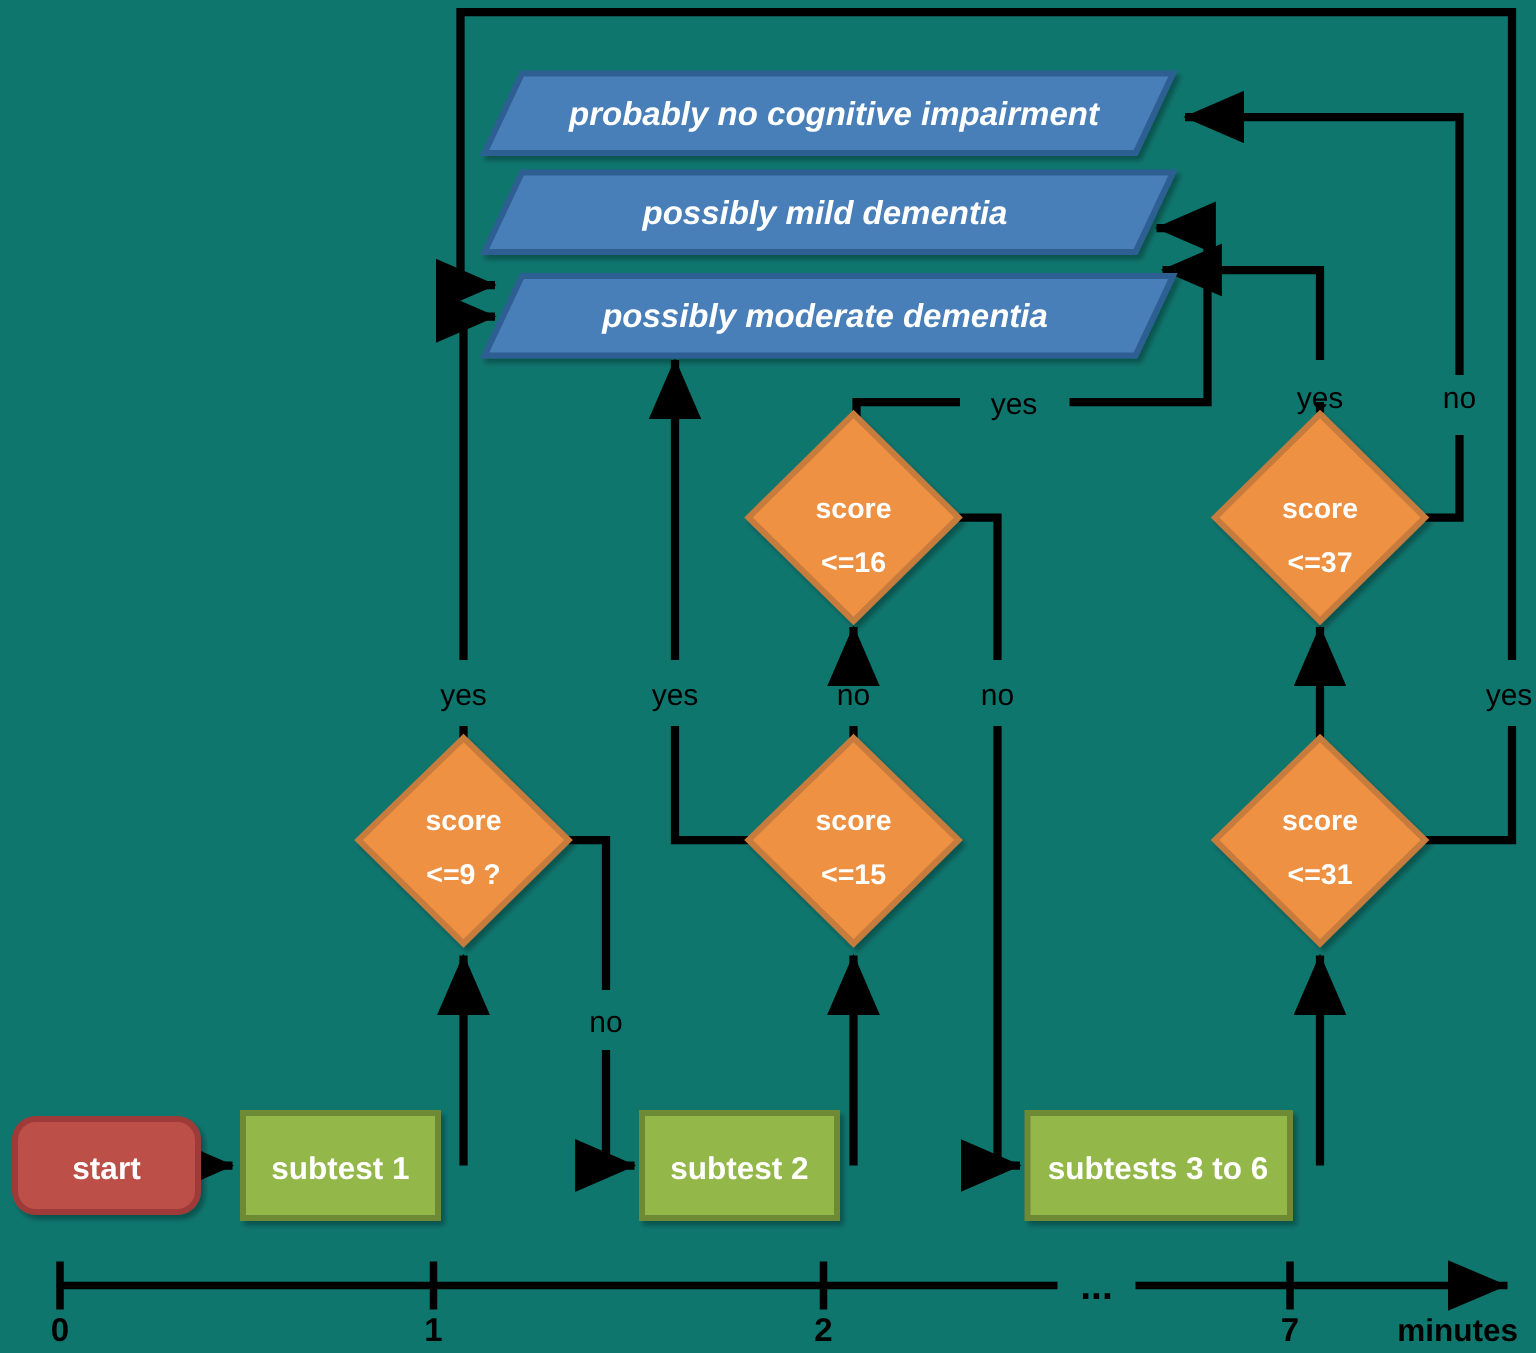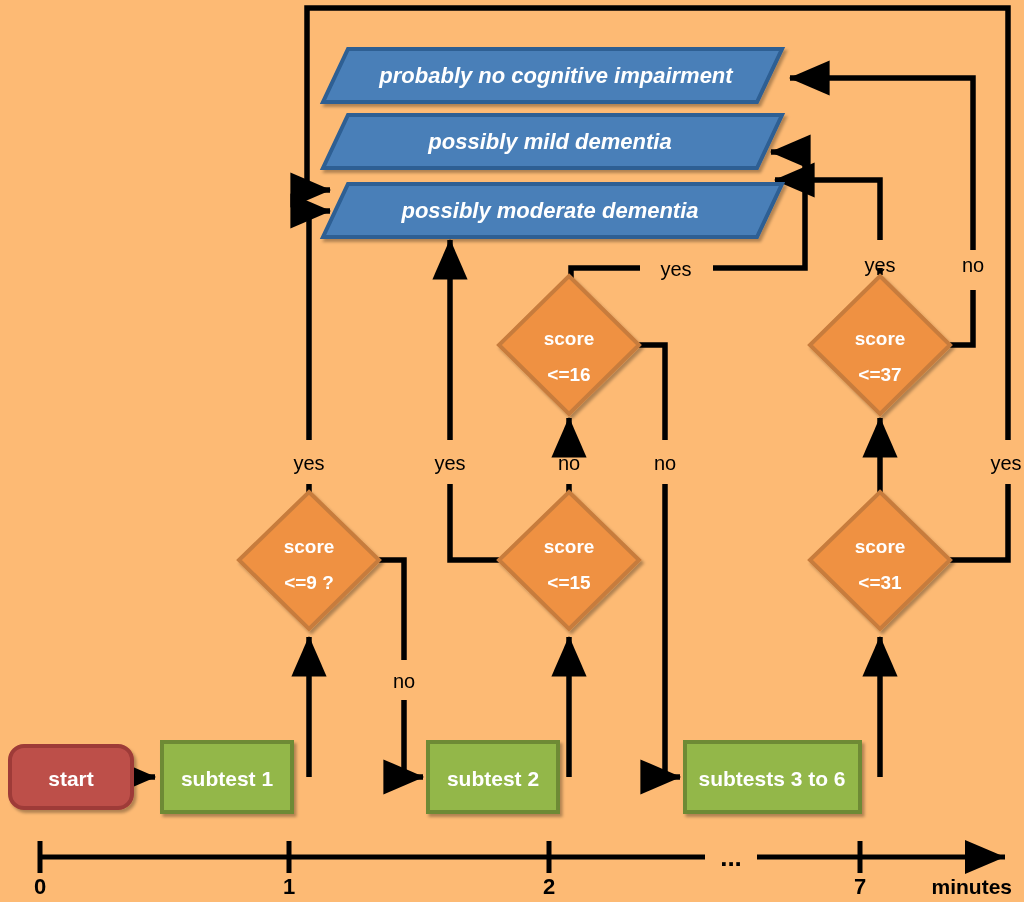--- a/index.html
+++ b/index.html
@@ -1,18 +1,18 @@
 <!DOCTYPE html>
 <html><head>
 <meta charset="utf-8">
 <style>
   html,body{margin:0;padding:0;background:#ffffff;}
   body{width:1024px;height:902px;overflow:hidden;
        font-family:"Liberation Sans","DejaVu Sans",sans-serif;}
-  #stage{position:relative;width:1024px;height:902px;background:#fdba74;}
+  #stage{position:relative;width:1024px;height:902px;background:#0f766e;}
   svg{display:block;}
   .nodeText{fill:#ffffff;font-weight:bold;font-family:"Liberation Sans","DejaVu Sans",sans-serif;}
   .termText{font-size:21px;}
   .procText{font-size:21px;}
   .decText{font-size:19px;}
   .outText{font-size:22px;font-style:italic;}
   .edgeLabel{fill:#000;font-size:20px;font-family:"Liberation Sans","DejaVu Sans",sans-serif;}
   .axisLabel{fill:#000;font-size:22px;font-weight:bold;font-family:"Liberation Sans","DejaVu Sans",sans-serif;}
   .axisUnit{fill:#000;font-size:21px;font-weight:bold;font-family:"Liberation Sans","DejaVu Sans",sans-serif;}
   .dots{fill:#000;font-size:26px;font-weight:bold;}

